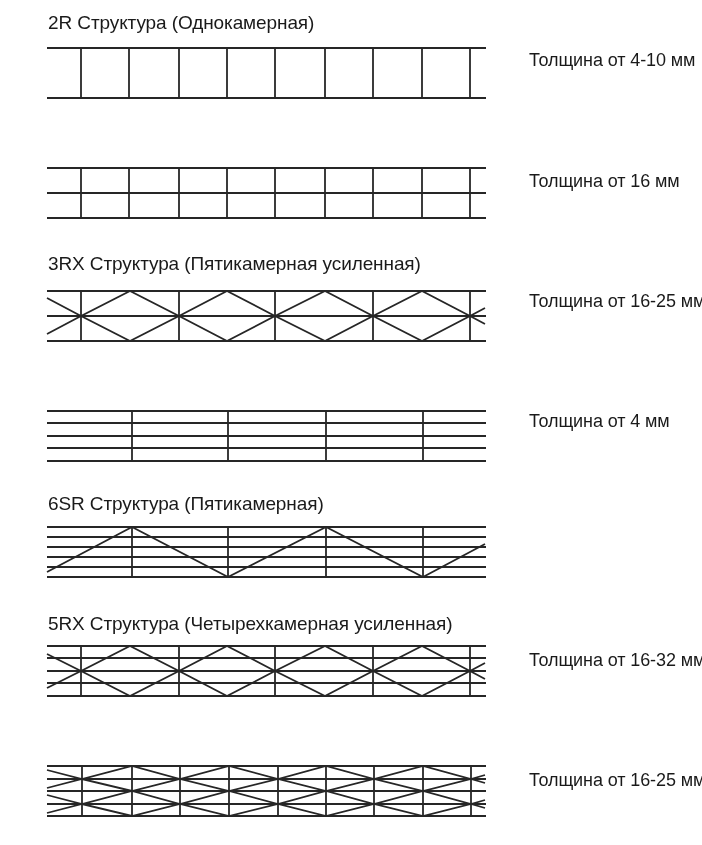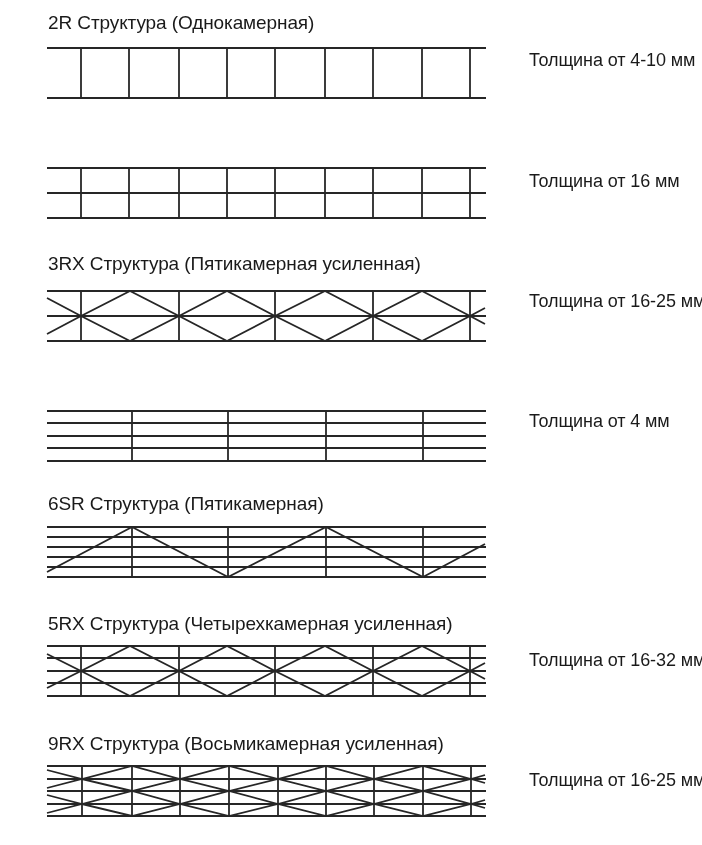--- a/index.html
+++ b/index.html
@@ -155,21 +155,20 @@
       <line x1="239" y1="0" x2="239" y2="50"></line>
       <line x1="337" y1="0" x2="337" y2="50"></line>
       <line x1="434" y1="0" x2="434" y2="50"></line>
       <polyline points="11,8 45,25 94,0 143,25 191,0 239,25 289,0 337,25 386,0 434,25 449,17"></polyline>
       <polyline points="11,42 45,25 94,50 143,25 191,50 239,25 289,50 337,25 386,50 434,25 449,33"></polyline>
     </svg>
   <div class="thickness" style="top:37px">Толщина от 16-32 мм</div>
 </div>
 
 <div class="section" style="top:734px">
-  <div class="title">9RX Структура (Восьмикамерная усиленная)</div>
   <svg class="diagram" style="top:30px" viewBox="0 -2 460 54">
       <line x1="11" y1="0" x2="450" y2="0"></line>
       <line x1="11" y1="13" x2="450" y2="13"></line>
       <line x1="11" y1="25" x2="450" y2="25"></line>
       <line x1="11" y1="38" x2="450" y2="38"></line>
       <line x1="11" y1="50" x2="450" y2="50"></line>
       <line x1="46" y1="0" x2="46" y2="50"></line>
       <line x1="96" y1="0" x2="96" y2="50"></line>
       <line x1="144" y1="0" x2="144" y2="50"></line>
       <line x1="193" y1="0" x2="193" y2="50"></line>

